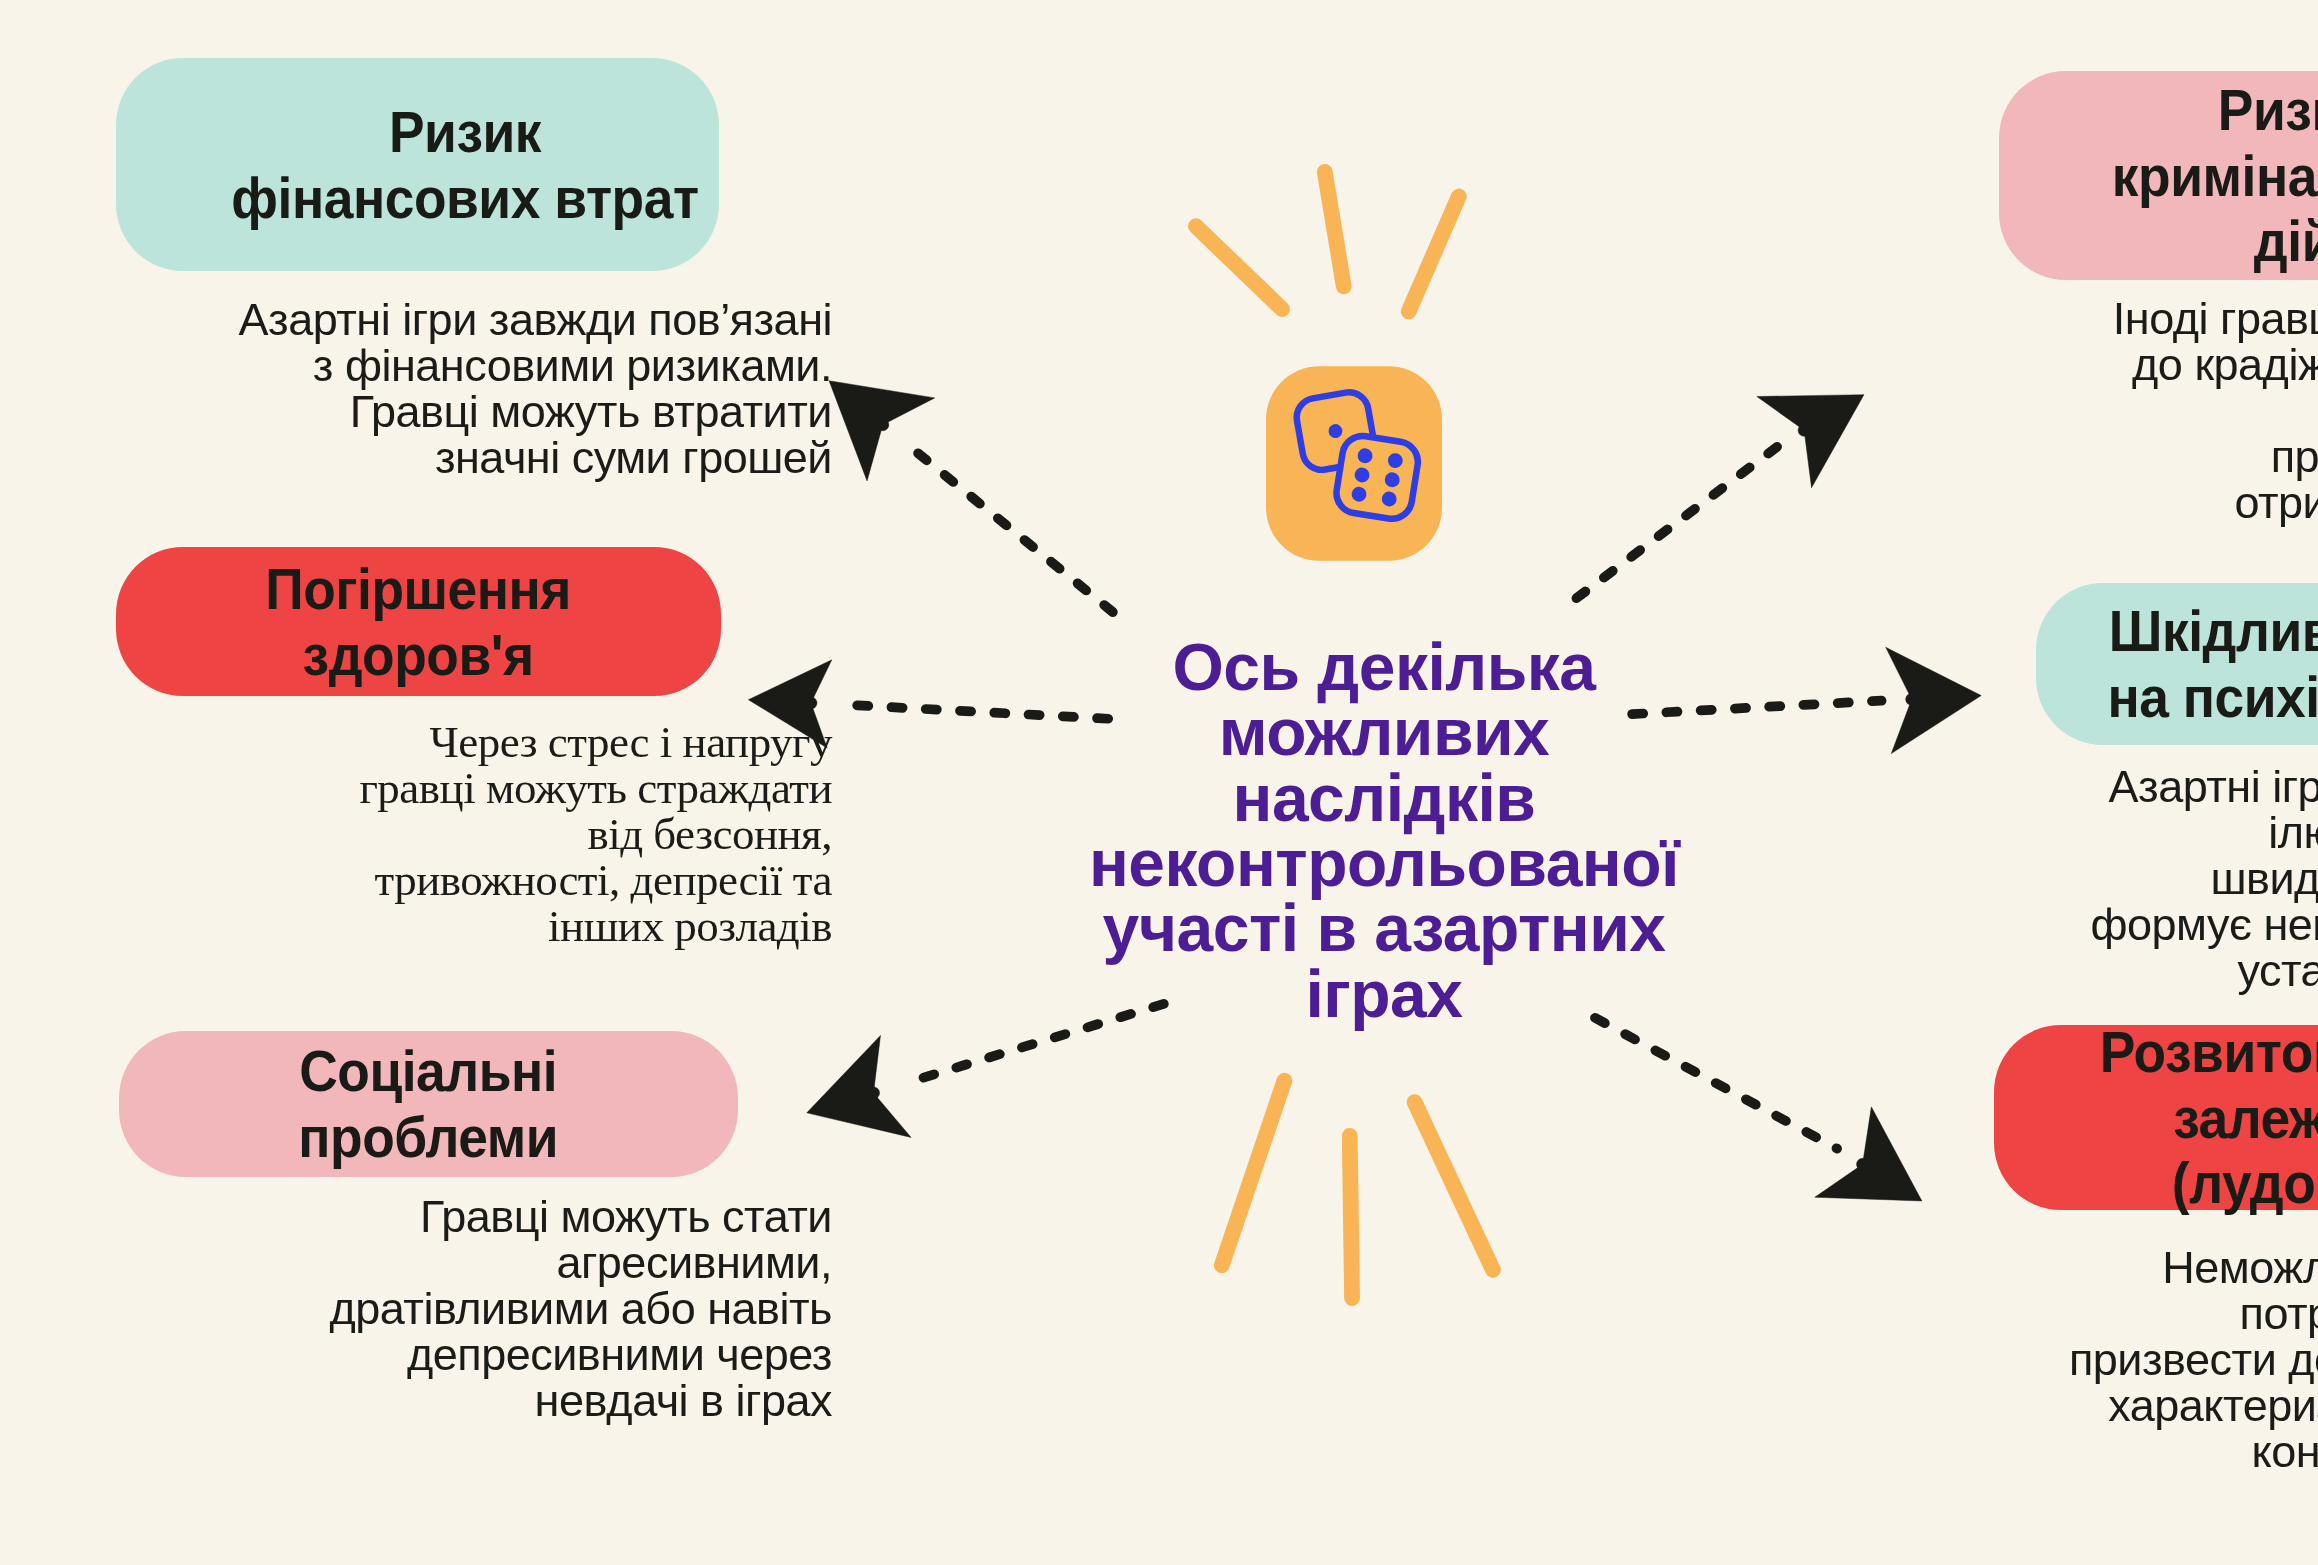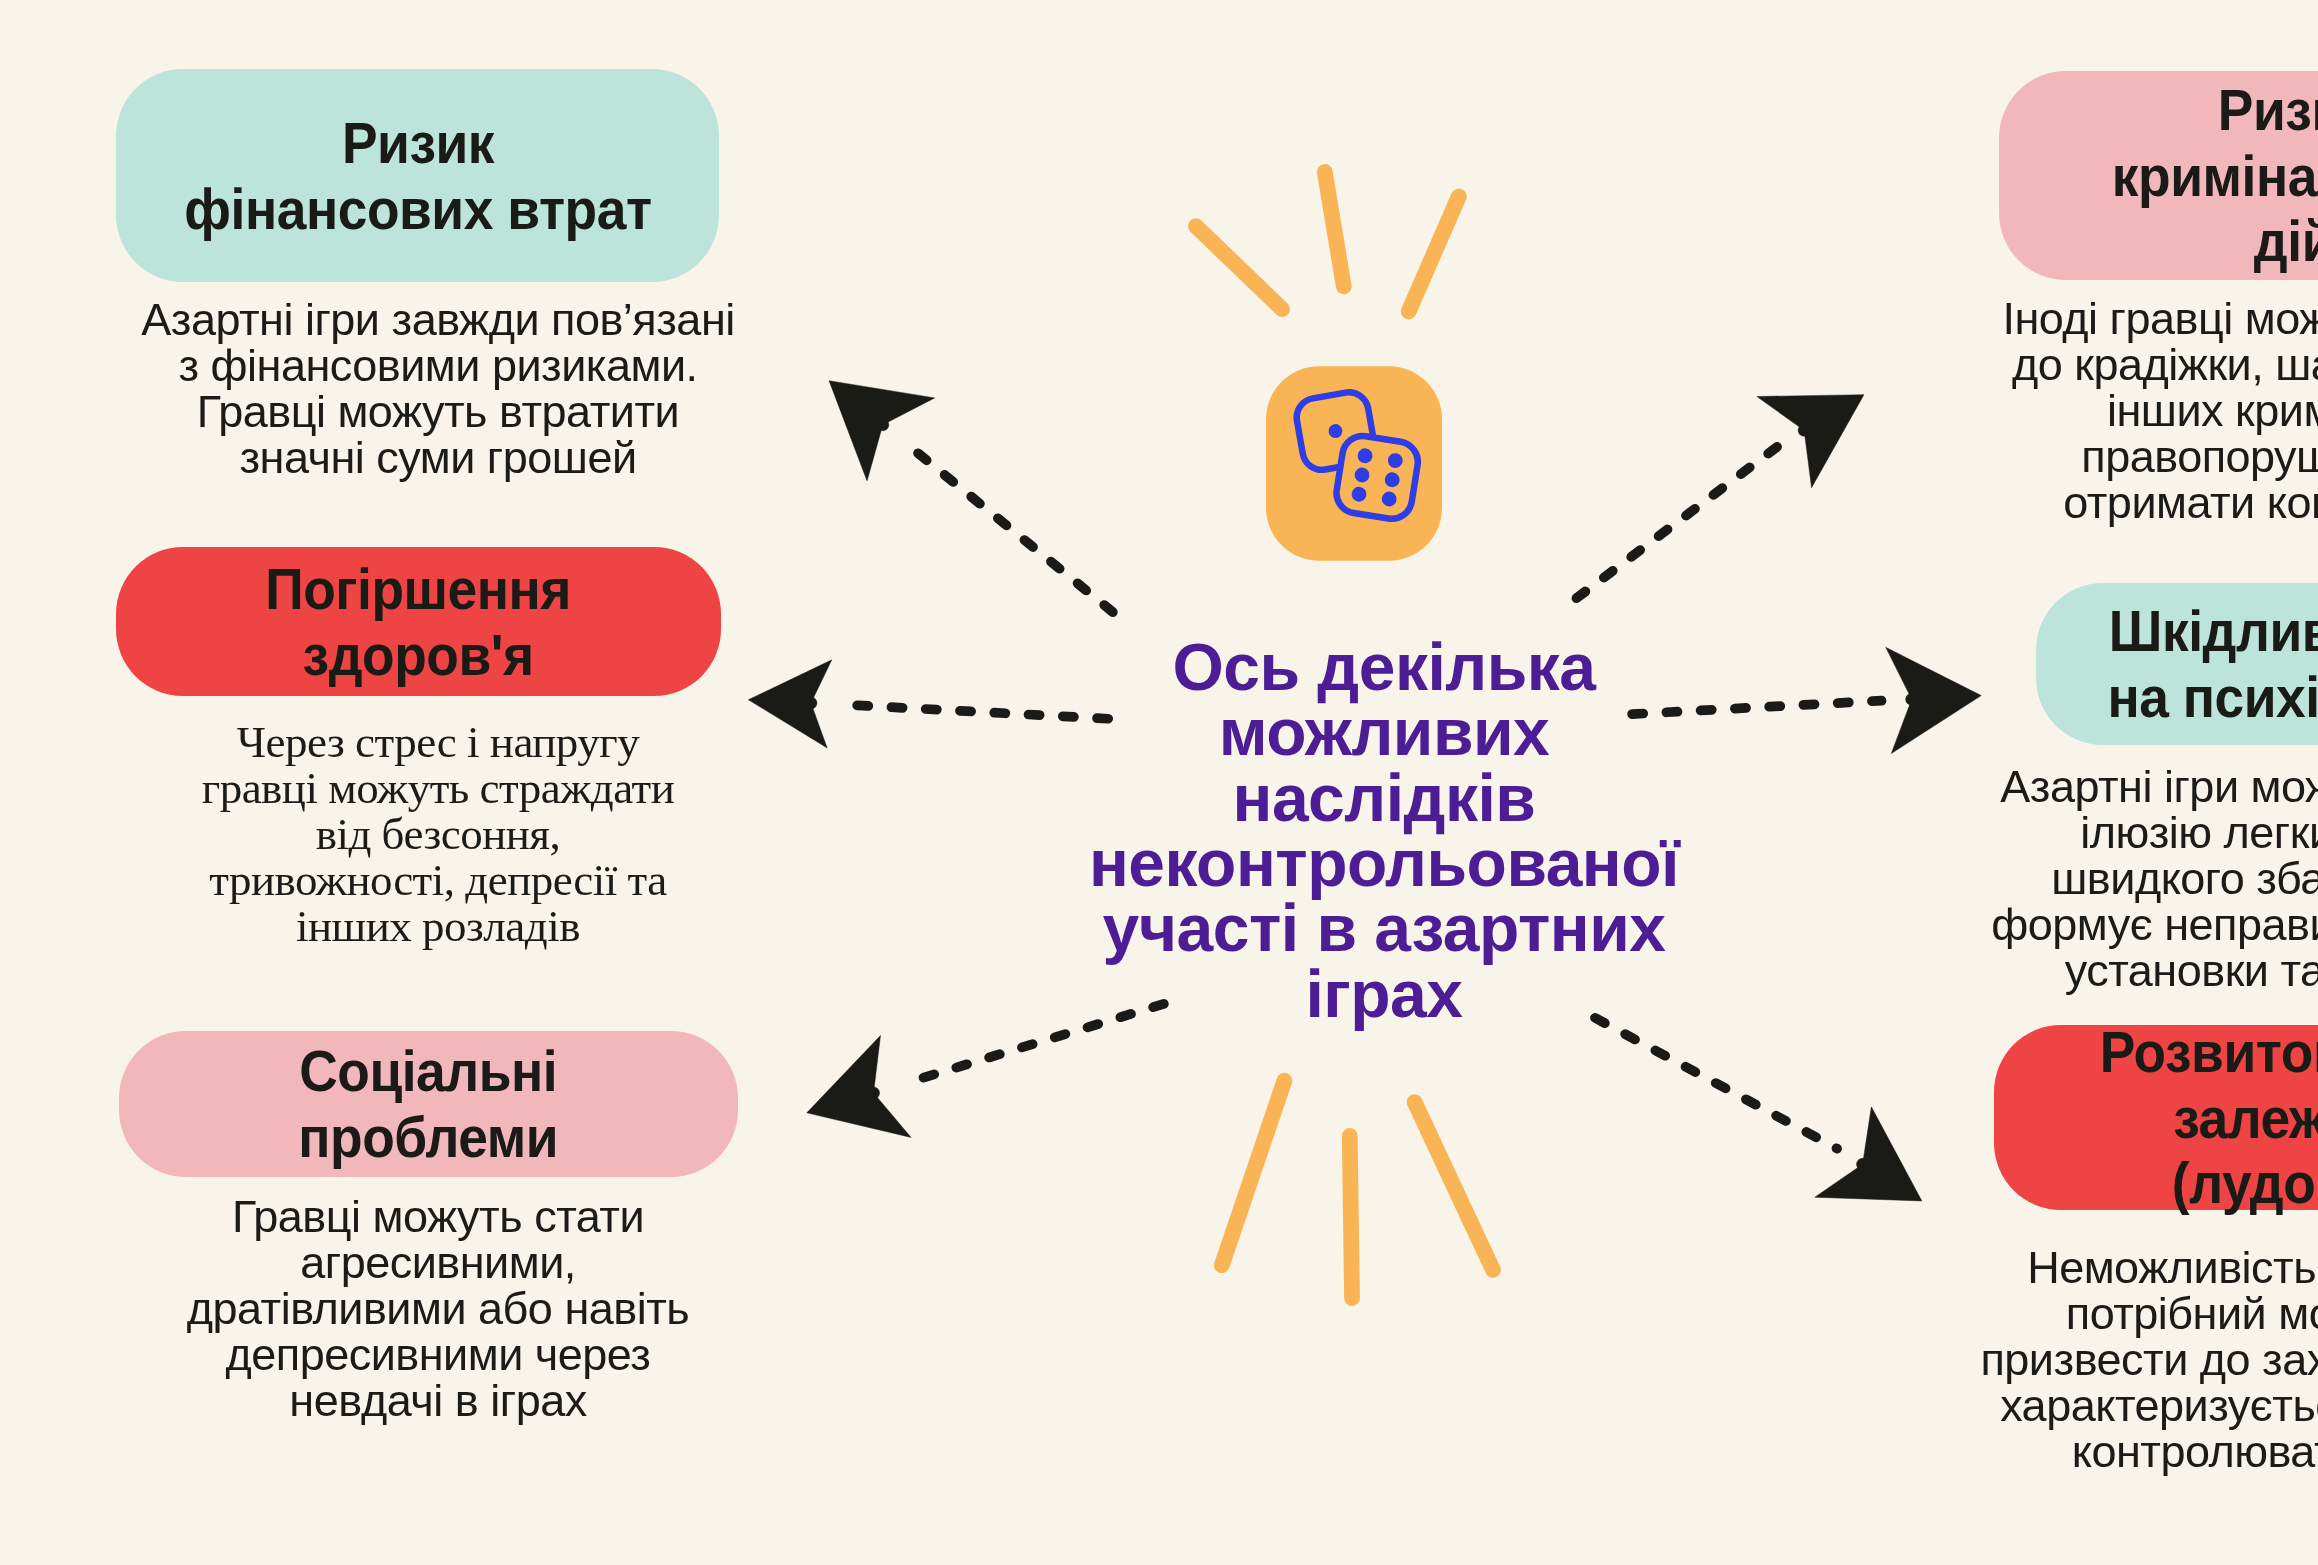--- a/index.html
+++ b/index.html
@@ -19,34 +19,34 @@
   }
   .box .title-text{
     font-weight:bold;font-size:58px;line-height:1.13;color:#1a1a17;
     white-space:pre-line;letter-spacing:-0.5px;
     display:inline-block;transform:scaleX(0.92);
   }
   .teal{background:#bce4da;}
   .yellow{background:#ef4444;}
   .pink{background:#f2b7ba;}
   .para{
-    position:absolute;text-align:center;color:#1b1b18;
+    position:absolute;text-align:right;color:#1b1b18;
     font-size:45px;line-height:1.02;white-space:pre-line;
     letter-spacing:-0.5px;
   }
   .center-title{
     position:absolute;left:1036px;top:635px;width:696px;
     text-align:center;font-weight:bold;font-size:66px;line-height:0.99;
     color:#4c1d95;white-space:pre-line;letter-spacing:-0.5px;
   }
   .center-icon{position:absolute;left:1266px;top:366px;width:176px;height:195px;}
   .rays-top{position:absolute;left:1169px;top:162px;width:306px;height:158px;}
   .rays-bottom{position:absolute;left:1206px;top:1071px;width:306px;height:241px;}
   
-  .b1{left:116px;top:69px;width:603px;height:213px;}
+  .b1{left:116px;top:58px;width:603px;height:213px;justify-content:flex-end;}
   .b2{left:116px;top:547px;width:605px;height:149px;}
   .b3{left:119px;top:1011px;width:619px;height:146px;margin-top:20px;}
   .b4{left:1999px;top:71px;width:589px;height:209px;}
   .b5{left:2036px;top:583px;width:612px;height:162px;}
   .b6{left:1994px;top:1025px;width:645px;height:185px;}
   .p1{left:44px;top:297px;width:788px;}
   .p2{left:44px;top:720px;width:788px;font-family:Liberation Serif, serif;}
   .p3{left:44px;top:1194px;width:788px;}
   .p4{left:1892px;top:296px;width:835px;}
   .p5{left:1892px;top:764px;width:835px;}

